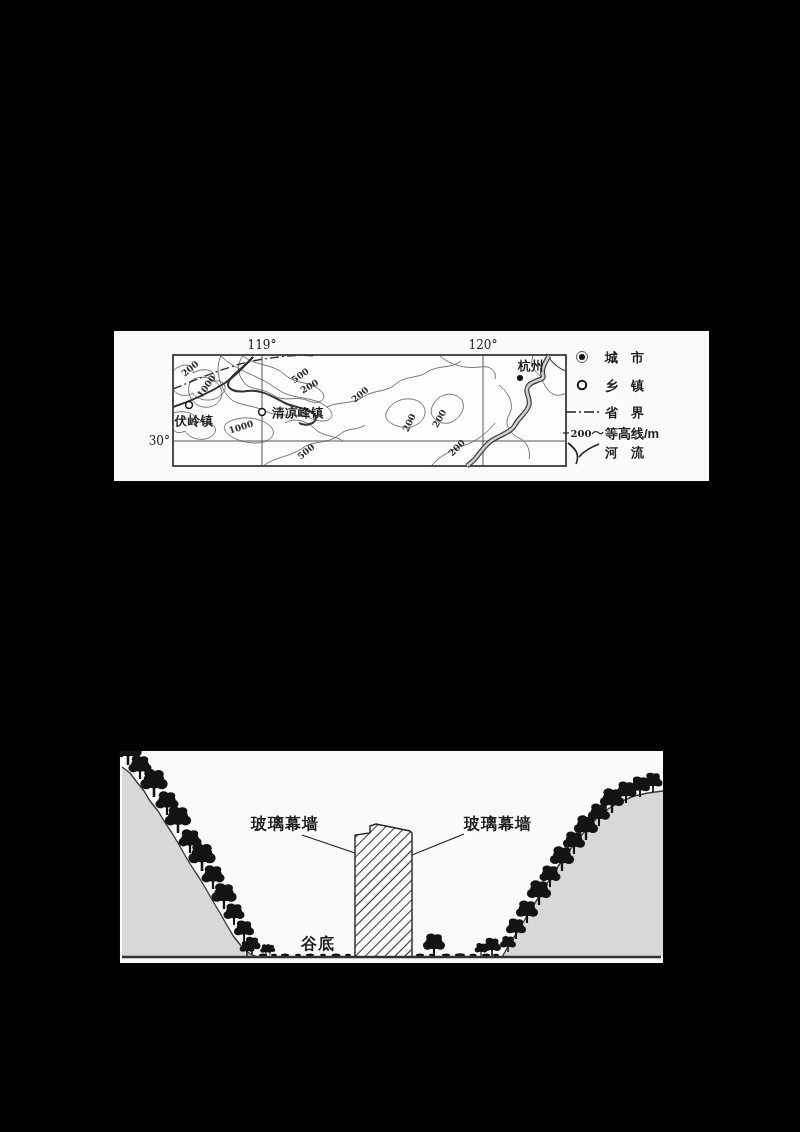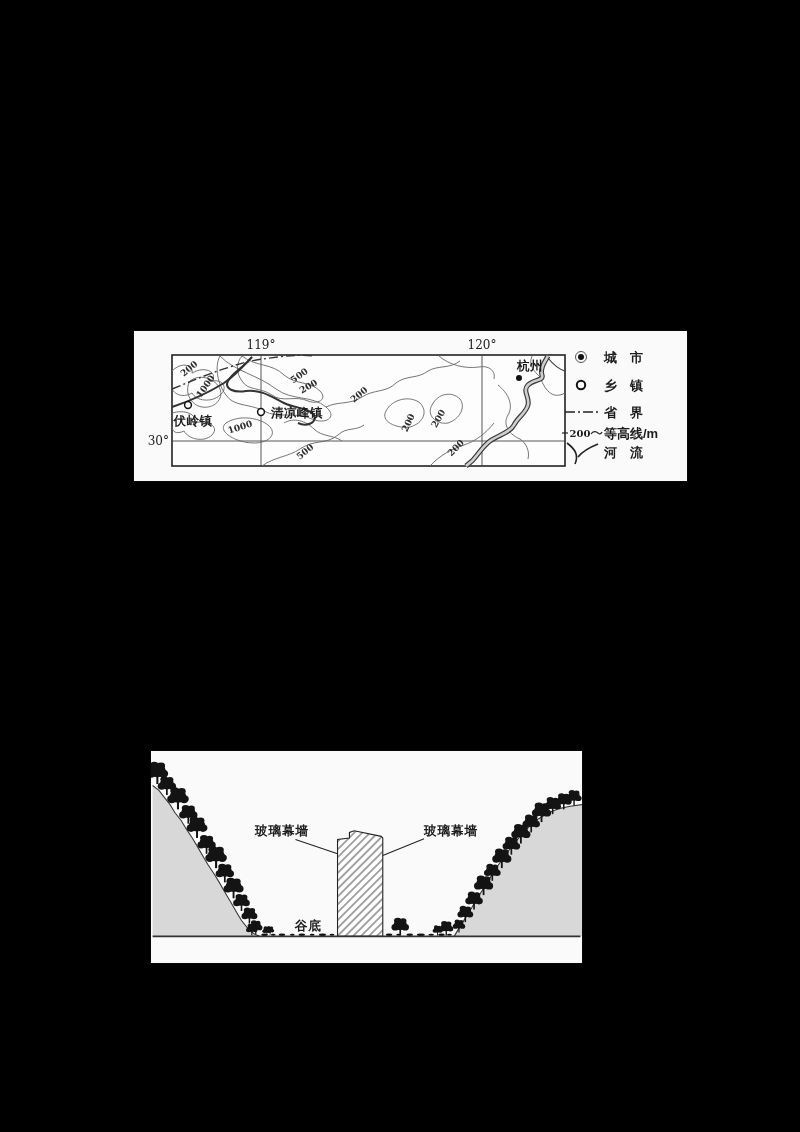--- a/index.html
+++ b/index.html
@@ -2,22 +2,22 @@
 <html><head>
 <meta charset="utf-8">
 <style>
   html,body{margin:0;padding:0;}
   body{
     width:800px;height:1132px;position:relative;overflow:hidden;
     background:#000;
     font-family:"Liberation Sans",sans-serif;
   }
   .panel{position:absolute;background:#fafafa;box-shadow:0 0 2px #1a1a1a;}
-  #map-panel{left:134px;top:331px;width:553px;height:150px;}
-  #section-panel{left:151px;top:751px;width:431px;height:212px;}
+  #map-panel{left:114px;top:331px;width:595px;height:150px;}
+  #section-panel{left:120px;top:751px;width:543px;height:212px;}
   svg{display:block;width:100%;height:100%;}
   text{fill:#1c1c1c;}
   .coord{font-family:"DejaVu Serif","Liberation Serif",serif;font-size:12px;}
   .place{font-size:12.5px;font-weight:bold;letter-spacing:0.5px;}
   .contour-num{font-family:"DejaVu Serif","Liberation Serif",serif;font-size:9px;fill:#2e2e2e;font-weight:bold;}
   .legend-label{font-size:13px;font-weight:bold;}
   .legend-num{font-family:"DejaVu Serif","Liberation Serif",serif;font-size:10px;font-weight:bold;}
   .big-label{font-size:16px;font-weight:bold;letter-spacing:1px;}
   .thin{stroke:#666;stroke-width:0.9;fill:none;}
   .thick{stroke:#333;stroke-width:2;fill:none;}

